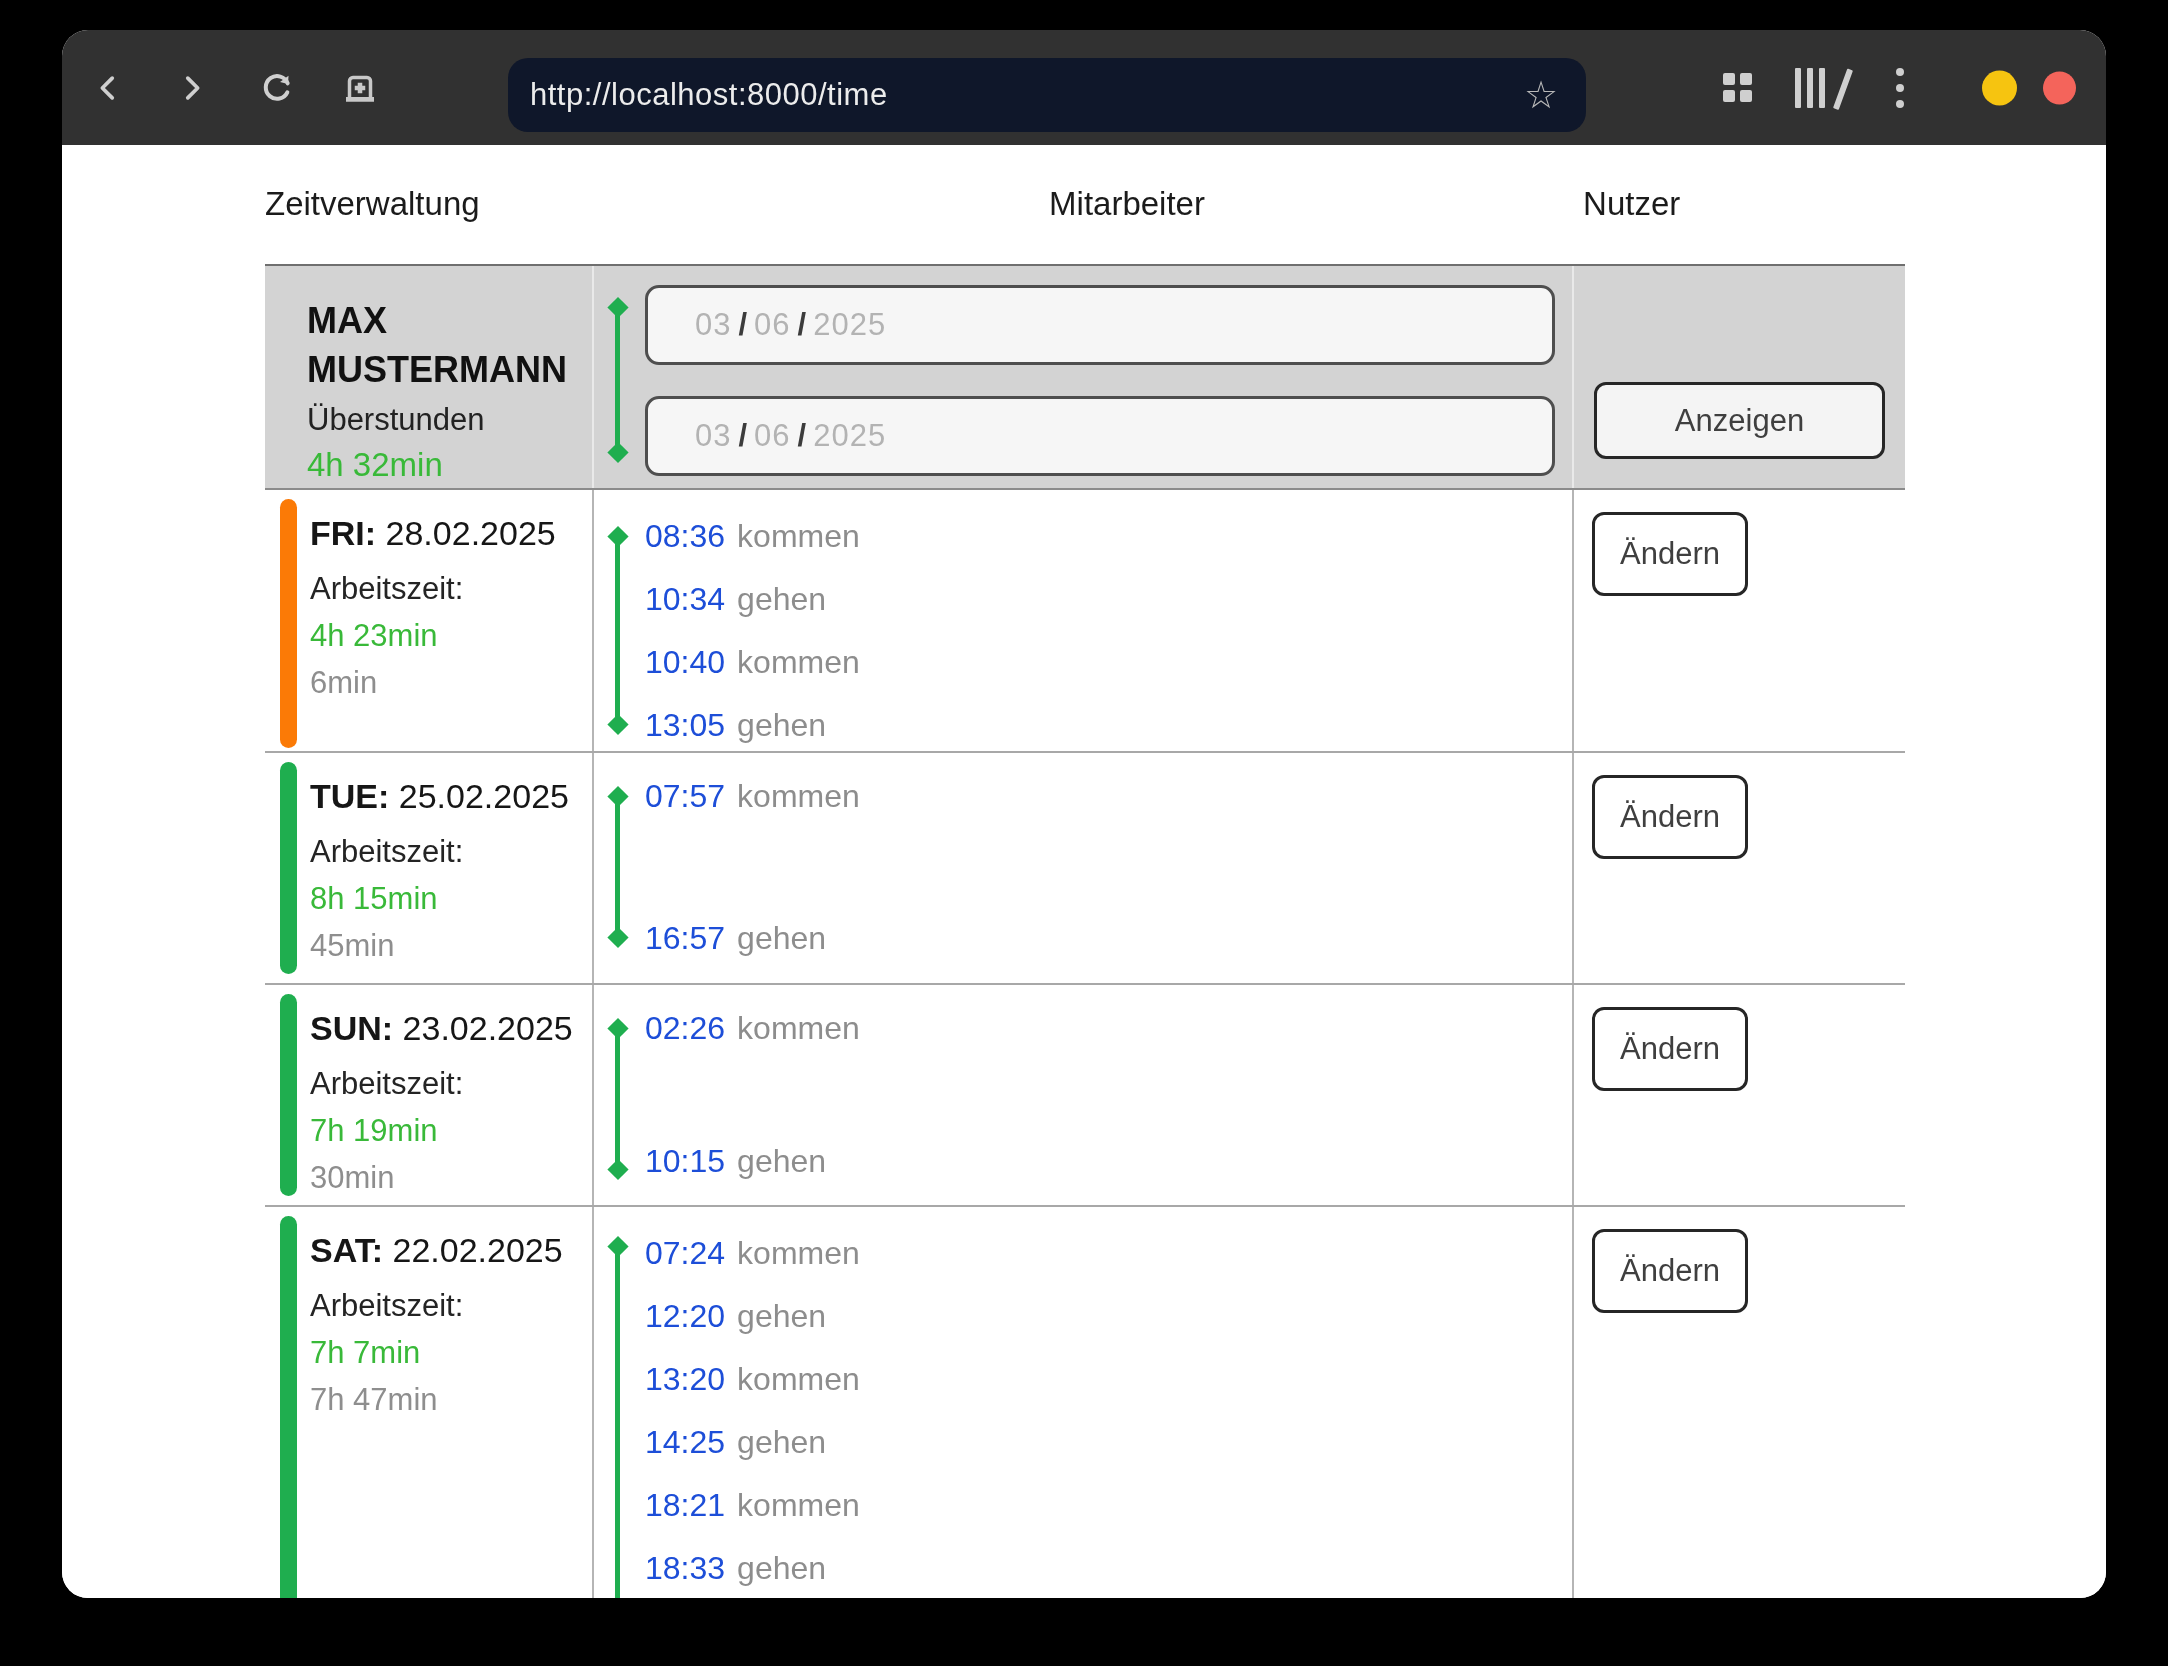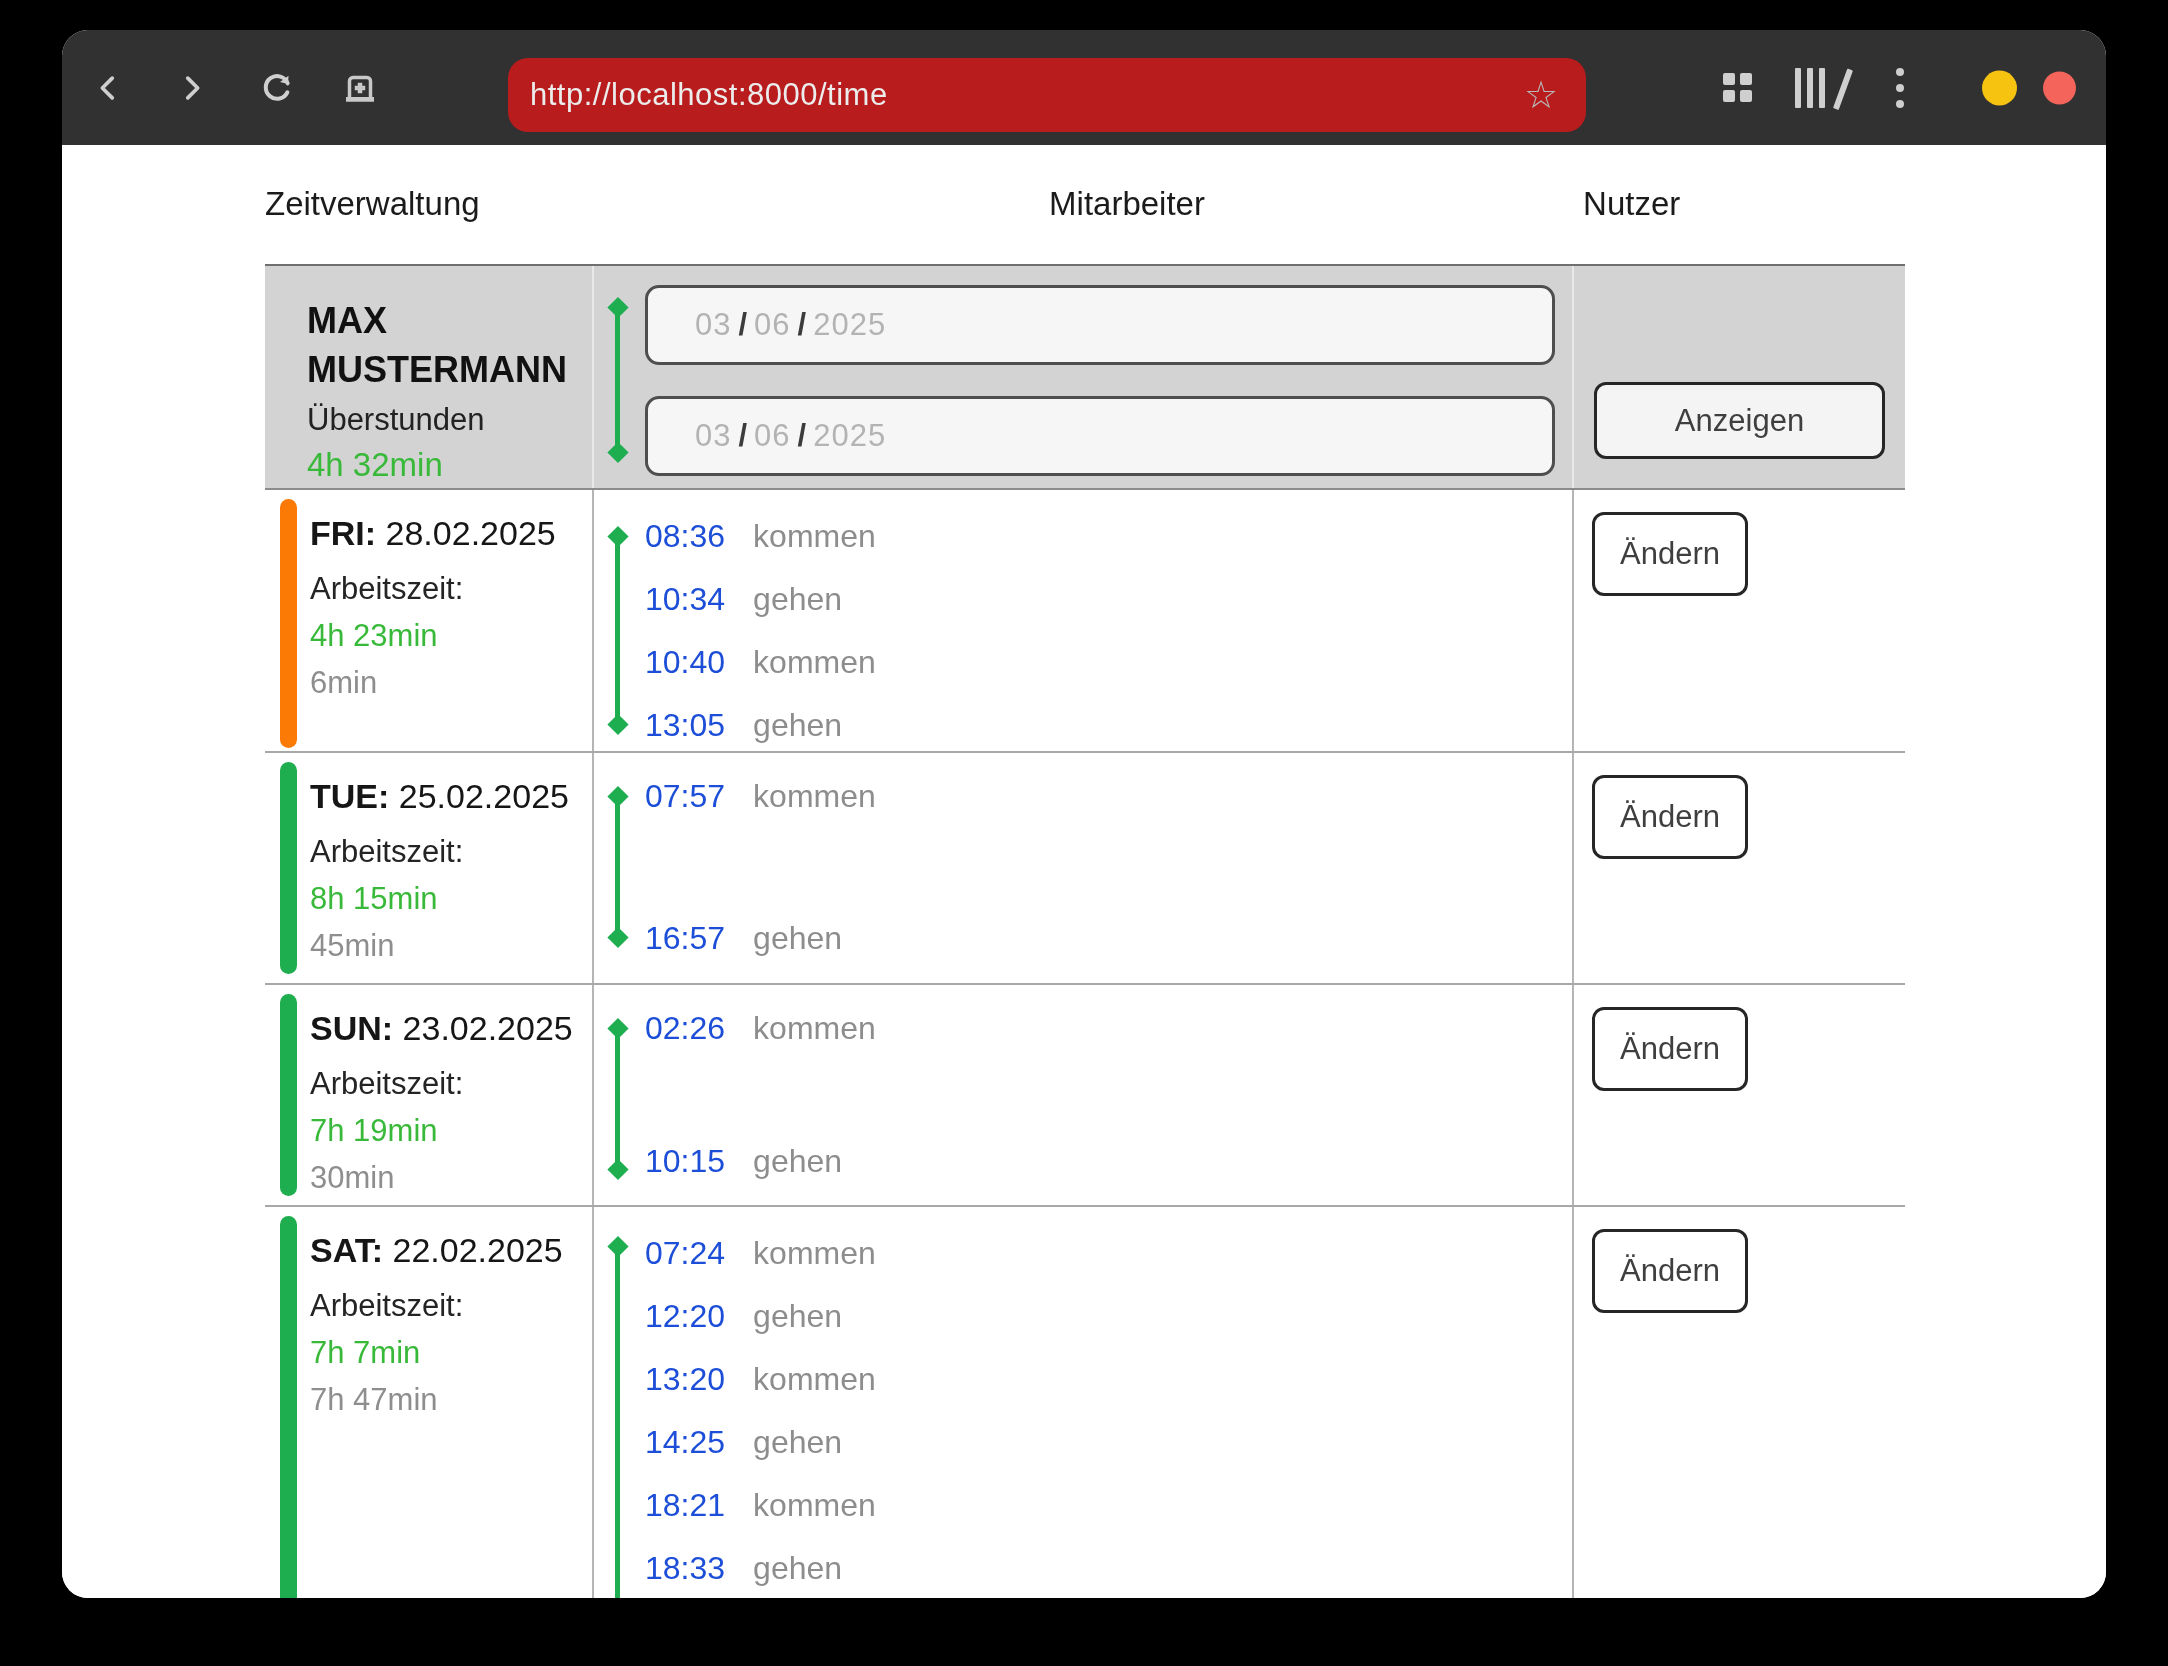--- a/index.html
+++ b/index.html
@@ -10,21 +10,21 @@
   .window{
     position:absolute;left:62px;top:30px;width:2044px;height:1568px;
     border-radius:26px;overflow:hidden;background:#fff;
   }
   
   .toolbar{position:absolute;left:0;top:0;right:0;height:115px;background:#313131}
   .tbtn{position:absolute;top:0;height:115px;display:flex;align-items:center;justify-content:center;width:70px;cursor:pointer}
   .tbtn svg{display:block}
   .urlpill{
     position:absolute;left:446px;top:28px;width:1078px;height:74px;border-radius:20px;
-    background:#b91c1c;display:flex;align-items:center;
+    background:#0f172a;display:flex;align-items:center;
   }
   .urltext{color:#ececec;font-size:31px;margin-left:22px;letter-spacing:0.5px}
   .star{position:absolute;right:28px;top:50%;transform:translateY(-50%);color:#b9b9b9;font-size:38px;line-height:38px;cursor:pointer}
   .gridicon{display:grid;grid-template-columns:12px 12px;grid-template-rows:12px 12px;gap:5px}
   .gridicon div{background:#cfcfcf;border-radius:2px}
   .lib{display:flex;align-items:flex-end;height:40px}
   .lib i{display:block;width:6px;background:#cfcfcf;margin-right:6px;border-radius:1px}
   .lib .b1{height:40px}.lib .b2{height:40px}.lib .b3{height:40px}
   .lib .b4{height:42px;transform:rotate(20deg);transform-origin:bottom left;margin-left:2px}
   .kebab{display:flex;flex-direction:column;gap:8px}
@@ -89,21 +89,21 @@
   .wlabel{font-size:31px;line-height:47px;color:#242424}
   .wtime{font-size:31px;line-height:47px;color:var(--green-text)}
   .wextra{font-size:31px;line-height:47px;color:#8e8e8e}
   
   .c-times{padding-left:51px}
   .entries{padding-top:15px}
   .entries.spread{display:flex;flex-direction:column;justify-content:space-between;height:205px;padding-top:12px;box-sizing:content-box}
   .row-sat .entries{}
   .entry{font-size:32px;line-height:63px;white-space:nowrap}
   .entry .t{color:#1d4ed8}
-  .entry .k{color:#8d8d8d;margin-left:28px}
+  .entry .k{color:#8d8d8d;margin-left:12px}
   
   .c-act{padding:22px 0 0 18px}
   .btn{
     font-family:"Liberation Sans",sans-serif;background:#fff;color:#3f3f3f;
     border:3px solid #262626;border-radius:12px;font-size:31px;cursor:pointer;
   }
   .btn.andern{width:156px;height:84px}
   .btn.anzeigen{display:block;margin:116px 20px 0;width:291px;height:77px;background:#f4f4f4}
 </style>
 </head>

